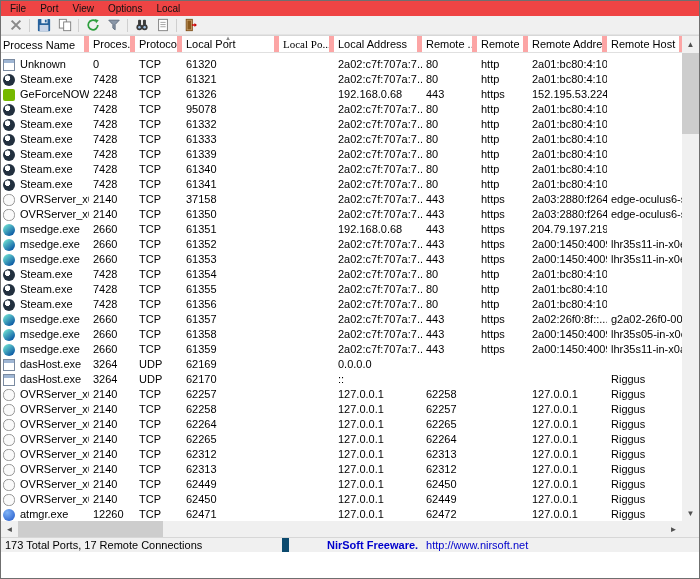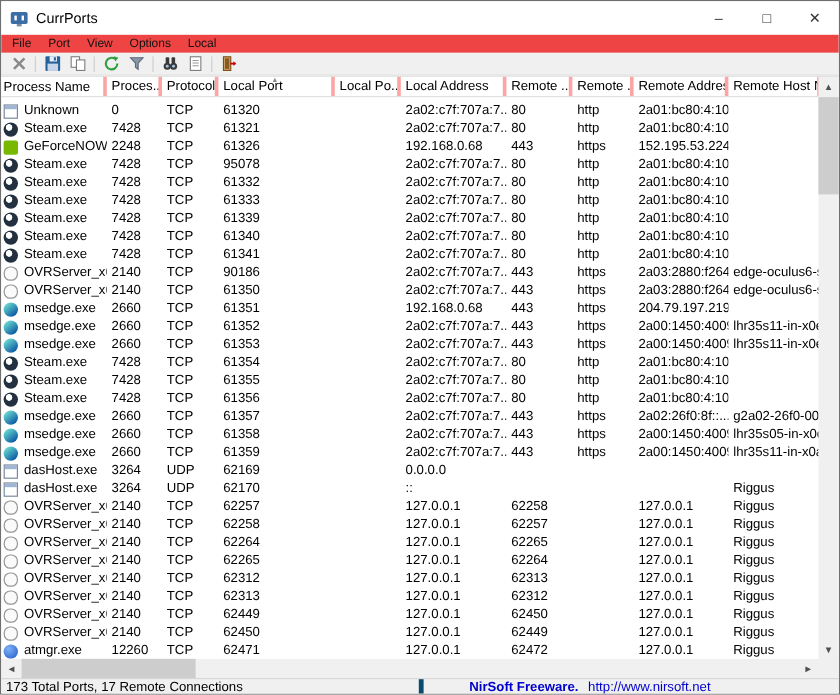--- a/index.html
+++ b/index.html
@@ -24,29 +24,29 @@
   
   .toolbar { height:19px; background:#f0f0f0; display:flex; align-items:center;
              flex:none; padding-left:4px; border-bottom:1px solid #e3e3e3; }
   .tool-btn { width:21px; height:18px; display:flex; align-items:center; justify-content:center; }
   .tool-sep { width:1px; height:13px; background:#cfcfcf; margin:0 3px; }
 
   
   .listview { flex:none; height:486px; position:relative; background:#fff; border-top:1px solid #d7d7d7; }
   .header-row { display:flex; height:17px; width:683px; background:#fff;
                 border-bottom:1px solid #e0e0e0; font-size:11px; color:#000; }
-  .hcell { border-right:3px solid #fca5a5; padding:2px 0 0 4px; overflow:hidden;
+  .hcell { border-right:5px solid #fca5a5; padding:2px 0 0 4px; overflow:hidden;
            white-space:nowrap; position:relative; flex:none; }
   .sort { position:absolute; top:-2px; left:50%; transform:translateX(-50%);
           font-size:7px; color:#8a8a8a; }
   .table-body { position:absolute; top:21px; left:0; width:683px; bottom:0; overflow:hidden; }
   .row { display:flex; height:15px; align-items:center; font-size:11px; color:#000; white-space:nowrap; }
   .cell { overflow:hidden; padding-left:4px; flex:none; height:15px; line-height:15px; }
   .c0 { width:88px; display:flex; align-items:center; padding-left:2px; }
-  .c1 { width:46px; } .c2 { width:47px; } .c3 { width:97px; } .c4 { width:55px; }
+  .c1 { width:46px; } .c2 { width:47px; } .c3 { width:97px; } .c4 { width:55px;font-family:Liberation Serif, serif; }
   .c5 { width:88px; } .c6 { width:55px; } .c7 { width:51px; } .c8 { width:79px; } .c9 { width:77px; }
 
   
   .picon { width:12px; height:12px; flex:none; margin-right:5px; position:relative; }
   .picon.unknown, .picon.dashost { background:#fff; border:1px solid #7a8aa0; }
   .picon.unknown::after, .picon.dashost::after { content:""; position:absolute; top:0; left:0;
       right:0; height:3px; background:#9fb6d4; }
   .picon.steam { border-radius:50%;
       background:radial-gradient(circle at 38% 35%, #ffffff 0 2.5px, #22303f 3px); }
   .picon.geforce { background:#76b900; border-radius:2px; }
@@ -66,45 +66,31 @@
   .hscroll { width:683px; position:relative; height:16px; }
   .harrow { position:absolute; top:0; width:17px; height:16px; display:flex; align-items:center;
             justify-content:center; font-size:8px; color:#505050; }
   .harrow.left { left:0; } .harrow.right { right:0; }
   .hthumb { position:absolute; left:17px; top:0; width:145px; height:16px; background:#cdcdcd; }
   .corner { width:17px; height:16px; background:#f0f0f0; }
 
   
   .statusbar { height:15px; background:#f0f0f0; border-top:1px solid #d7d7d7;
                display:flex; align-items:center; font-size:11px; flex:none; }
-  .status-left { width:352px; height:100%; display:flex; align-items:center;
-                 padding-left:4px; border-right:4px solid #0c4a6e; color:#000; }
+  .status-left { width:288px; height:100%; display:flex; align-items:center;
+                 padding-left:4px; border-right:7px solid #0c4a6e; color:#000; }
   .status-right { padding-left:8px; display:flex; gap:8px; align-items:center; }
   .brand { font-weight:bold; color:#0000cc;padding-left:30px; }
   .link { color:#0000cc; }
 </style>
 </head>
 <body>
 
 <div class="window">
 
-  <div class="titlebar">
-    <svg class="app-icon" viewBox="0 0 16 16">
-      <rect x="1" y="3" width="14" height="10" rx="1.5" fill="#3b6ea5"></rect>
-      <rect x="4" y="6" width="2" height="4" fill="#fff"></rect>
-      <rect x="10" y="6" width="2" height="4" fill="#fff"></rect>
-      <rect x="6" y="13" width="4" height="2" fill="#7a8aa0"></rect>
-    </svg>
-    <span class="title">CurrPorts</span>
-    <div class="win-controls">
-      <div class="win-btn">–</div>
-      <div class="win-btn">□</div>
-      <div class="win-btn">✕</div>
-    </div>
-  </div>
 
   <div class="menubar">
     <span class="menu-item">File</span>
     <span class="menu-item">Port</span>
     <span class="menu-item">View</span>
     <span class="menu-item">Options</span>
     <span class="menu-item">Local</span>
   </div>
 
   <div class="toolbar">
@@ -323,21 +309,21 @@
           <div class="cell c8">2a01:bc80:4:10...</div>
           <div class="cell c9"></div>
         </div>
         <div class="row">
           <div class="cell c0">
             <span class="picon ovr"></span>
             <span>OVRServer_x6...</span>
           </div>
           <div class="cell c1">2140</div>
           <div class="cell c2">TCP</div>
-          <div class="cell c3">90186</div>
+          <div class="cell c3">37158</div>
           <div class="cell c4"></div>
           <div class="cell c5">2a02:c7f:707a:7...</div>
           <div class="cell c6">443</div>
           <div class="cell c7">https</div>
           <div class="cell c8">2a03:2880:f264:...</div>
           <div class="cell c9">edge-oculus6-shv...</div>
         </div>
         <div class="row">
           <div class="cell c0">
             <span class="picon ovr"></span>

